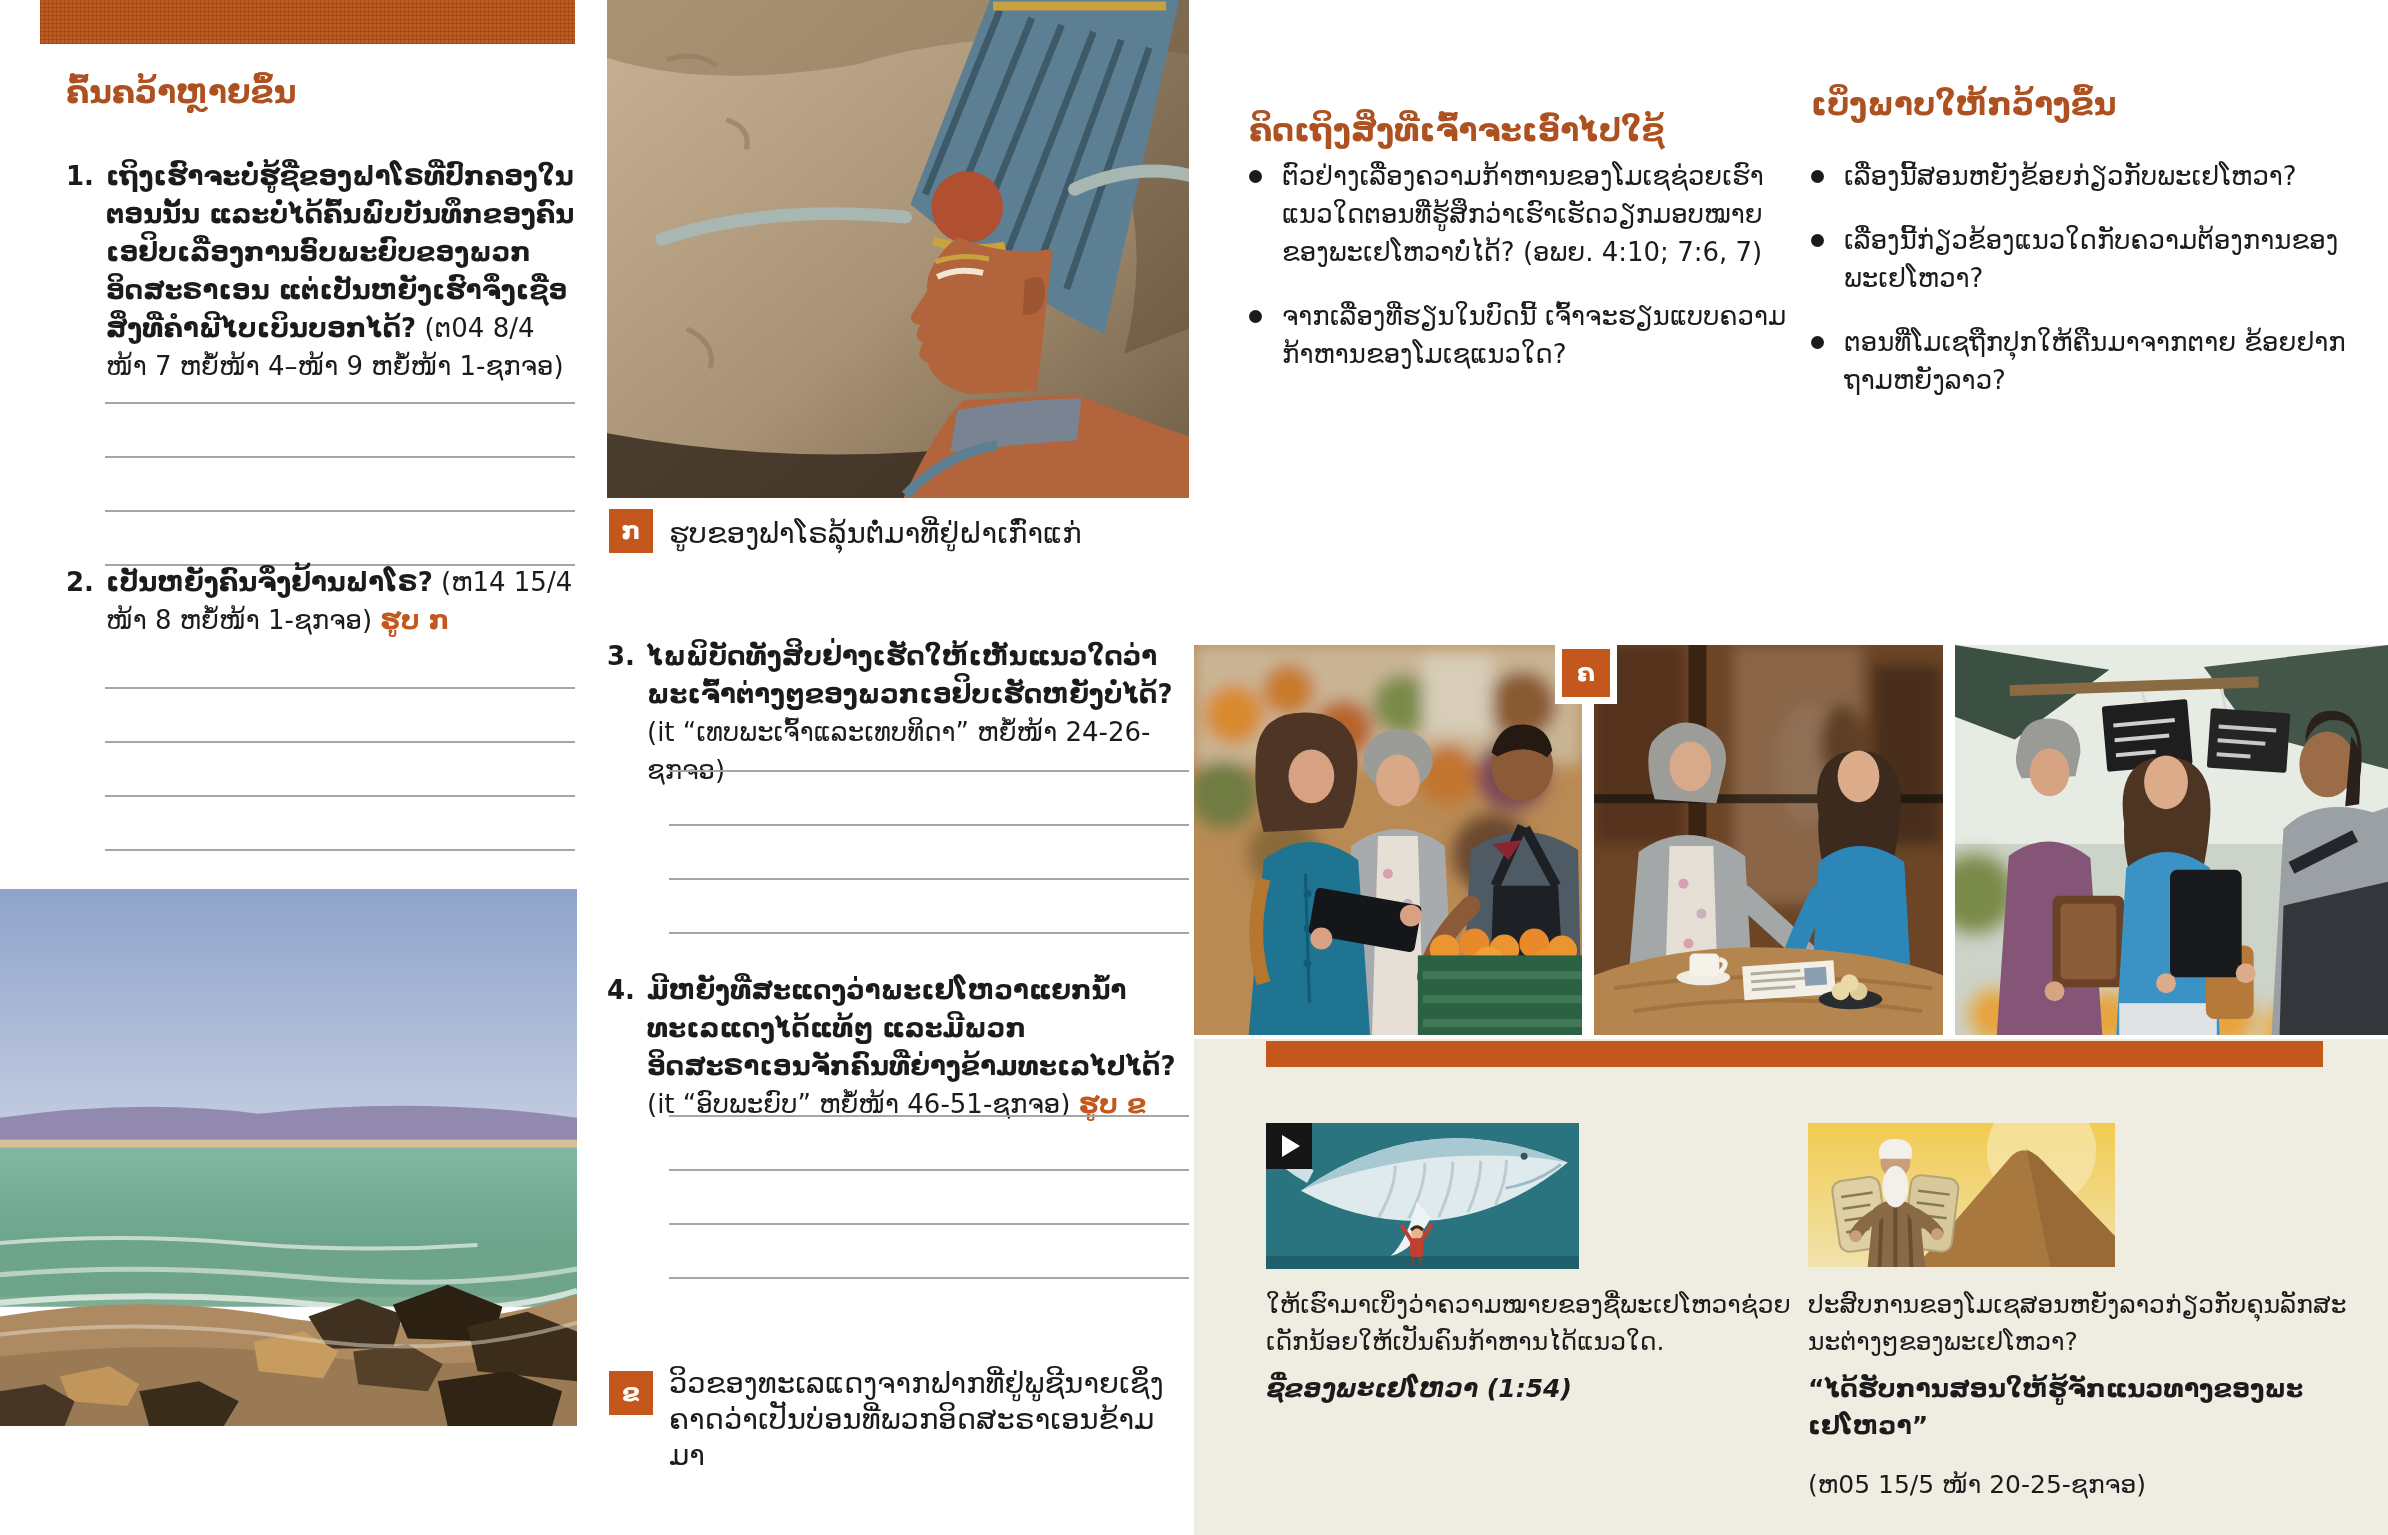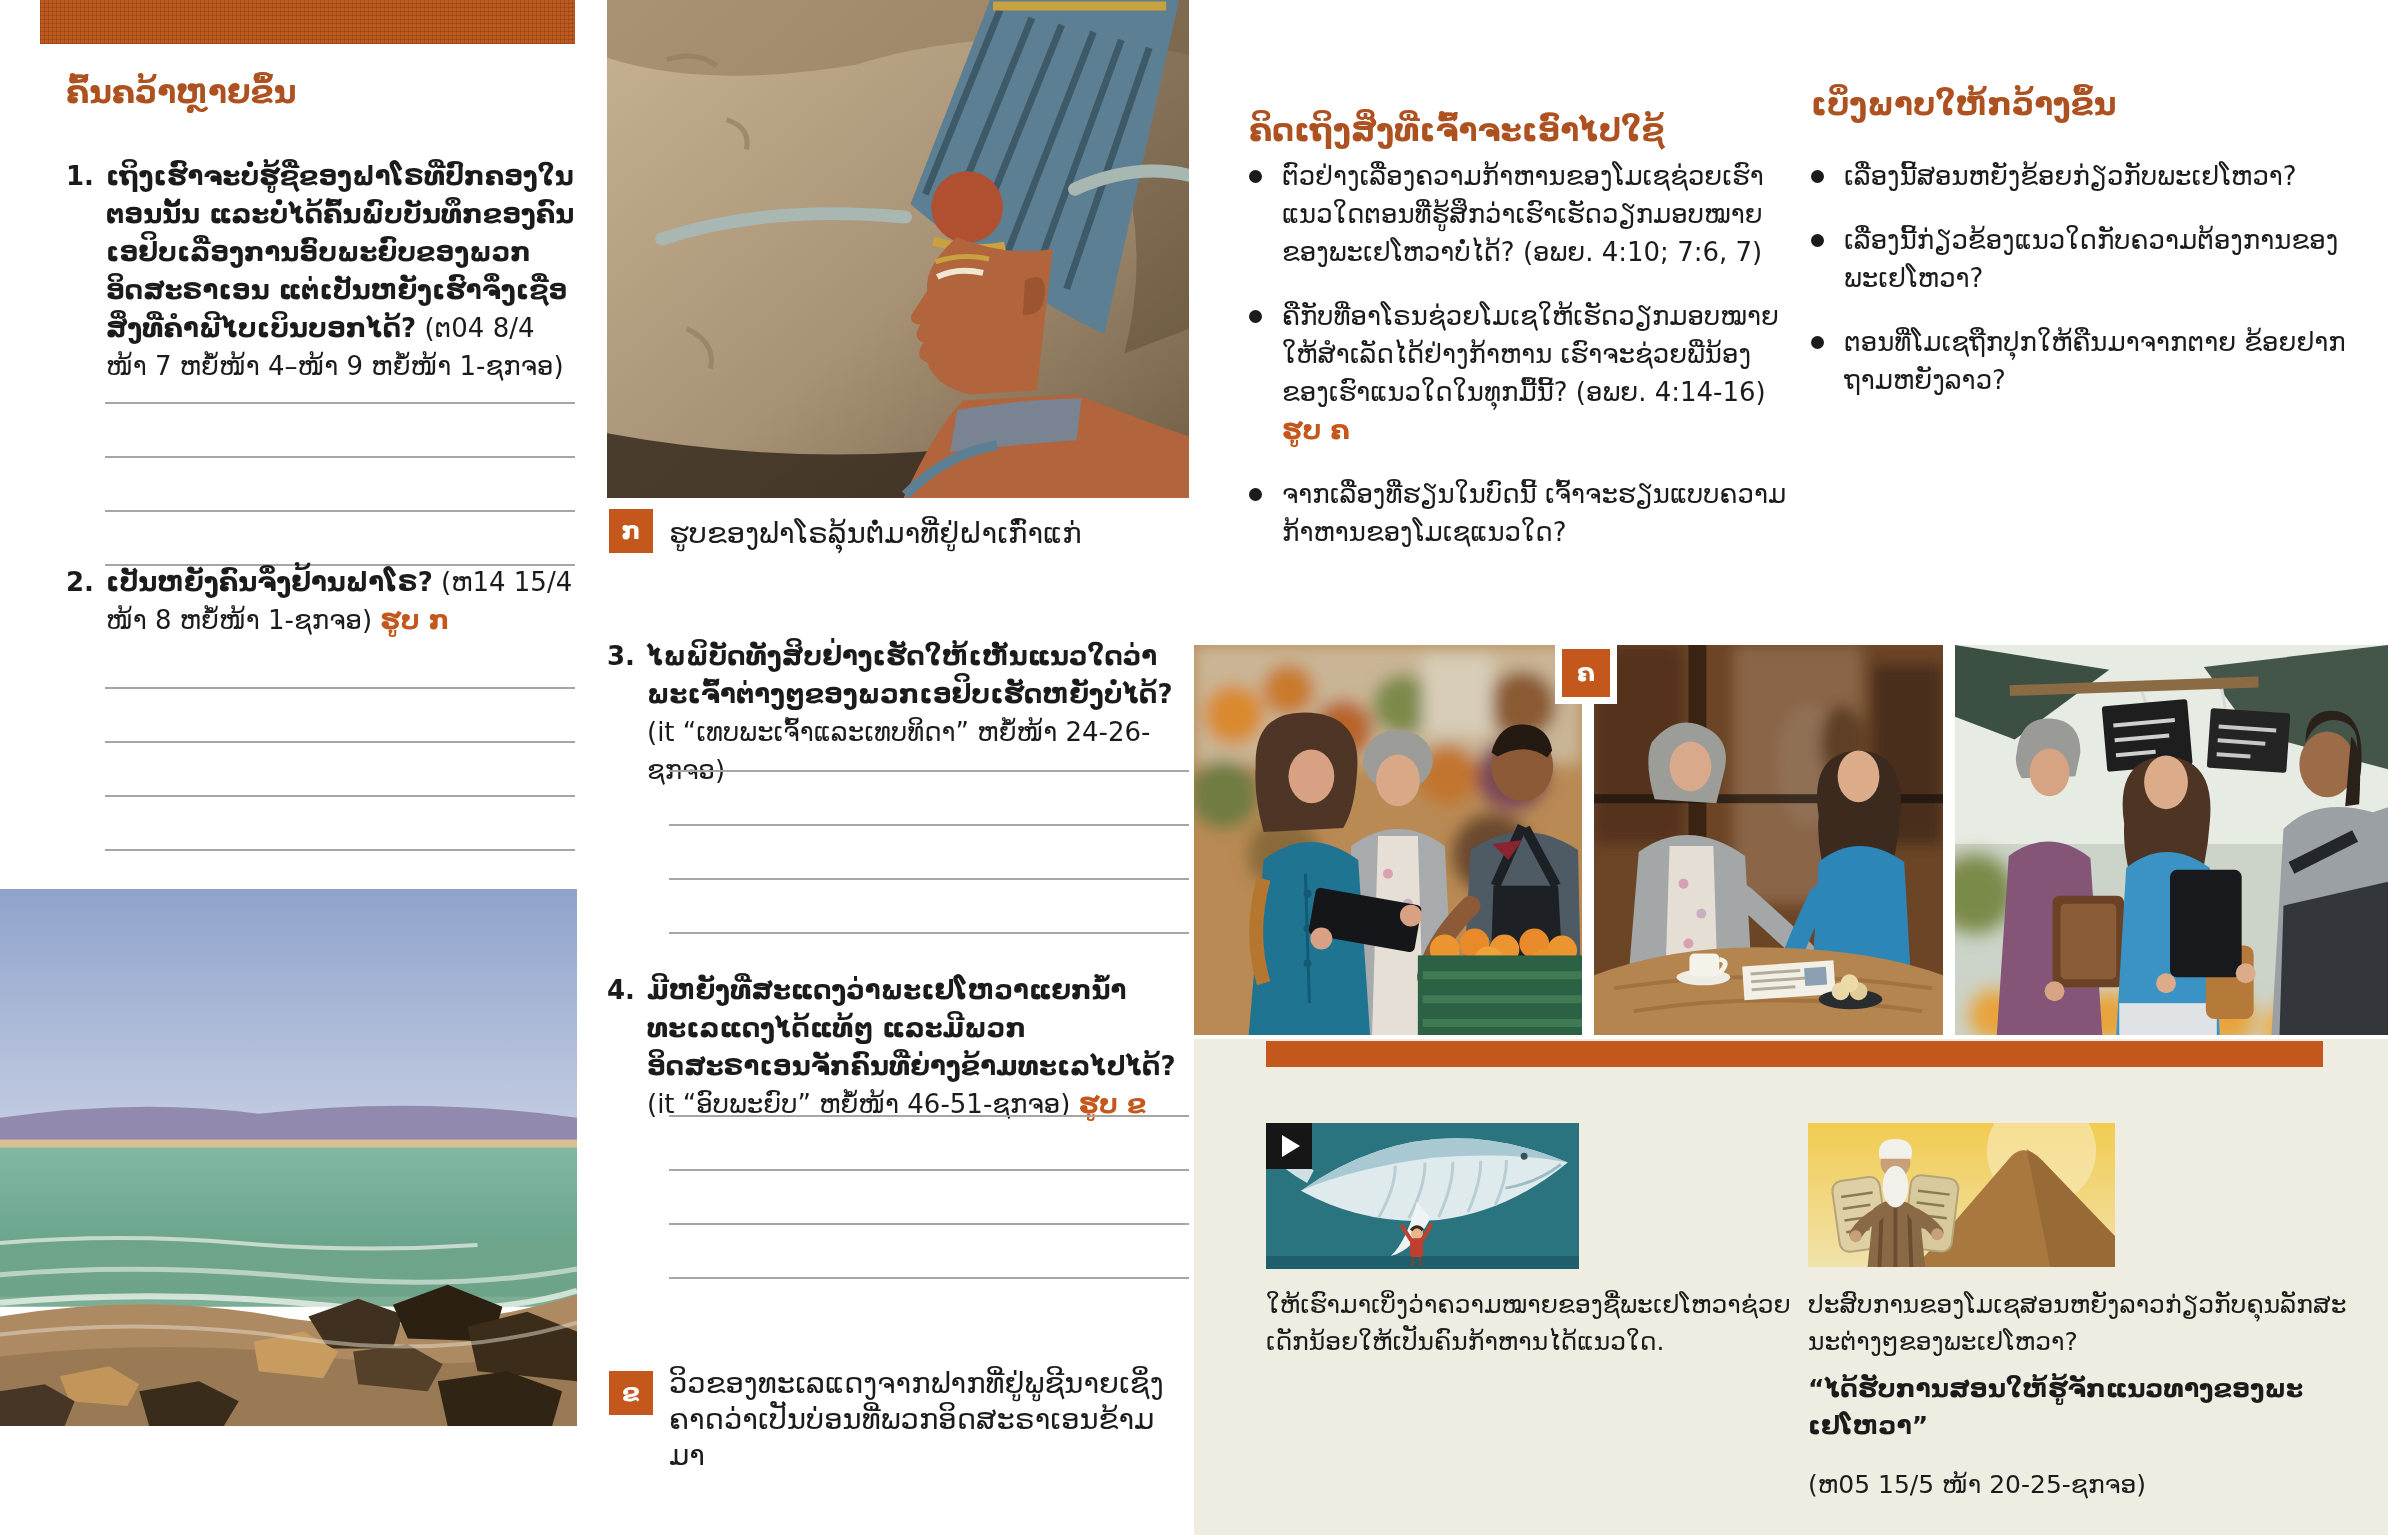--- a/index.html
+++ b/index.html
@@ -167,25 +167,20 @@
   <div class="abs cap" style="left:669px;top:1365px;width:498px;">ວິວຂອງທະເລແດງຈາກຟາກທີ່ຢູ່ພູຊີນາຍເຊິ່ງຄາດວ່າເປັນບ່ອນທີ່ພວກອິດສະຣາເອນຂ້າມມາ</div>
 
   <div class="abs h-orange" style="left:1249px;top:86px;width:542px;margin-top:26px;">ຄິດເຖິງສິ່ງທີ່ເຈົ້າຈະເອົາໄປໃຊ້</div>
   <div class="abs" style="left:1249px;top:157px;width:542px;">
     <div class="brow">
       <span class="dot"></span>
       <span class="btext">ຕົວຢ່າງເລື່ອງຄວາມກ້າຫານຂອງໂມເຊຊ່ວຍເຮົາແນວໃດຕອນທີ່ຮູ້ສຶກວ່າເຮົາເຮັດວຽກມອບໝາຍຂອງພະເຢໂຫວາບໍ່ໄດ້? (ອພຍ. 4:10; 7:6, 7)</span>
     </div>
     <div class="brow">
       <span class="dot"></span>
-      <span class="btext"><span>ຄືກັບທີ່ອາໂຣນຊ່ວຍໂມເຊໃຫ້ເຮັດວຽກມອບໝາຍໃຫ້ສຳເລັດໄດ້ຢ່າງກ້າຫານ ເຮົາຈະຊ່ວຍພີ່ນ້ອງຂອງເຮົາແນວໃດໃນທຸກມື້ນີ້? (ອພຍ. 4:14-16)</span>
-        <span class="figref">ຮູບ ຄ</span></span>
-    </div>
-    <div class="brow">
-      <span class="dot"></span>
       <span class="btext">ຈາກເລື່ອງທີ່ຮຽນໃນບົດນີ້ ເຈົ້າຈະຮຽນແບບຄວາມກ້າຫານຂອງໂມເຊແນວໃດ?</span>
     </div>
   </div>
 
   <div class="abs h-orange" style="left:1811px;top:86px;width:557px;">ເບິ່ງພາບໃຫ້ກວ້າງຂຶ້ນ</div>
   <div class="abs" style="left:1811px;top:157px;width:552px;">
     <div class="brow">
       <span class="dot"></span>
       <span class="btext">ເລື່ອງນີ້ສອນຫຍັງຂ້ອຍກ່ຽວກັບພະເຢໂຫວາ?</span>
     </div>
@@ -444,20 +439,21 @@
           <path d="M72,36 q-4,-20 16,-20 q20,0 16,20 Z" fill="#f2f0ea"></path>
           <ellipse cx="88" cy="64" rx="13" ry="21" fill="#f2f0ea"></ellipse>
           <circle cx="48" cy="114" r="6" fill="#c99f78"></circle>
             <circle cx="130" cy="112" r="6" fill="#c99f78"></circle>
         </g>
       </svg>
     </div>
 
     <div class="abs lcap" style="left:72px;top:247px;width:542px;">
       <div>ໃຫ້ເຮົາມາເບິ່ງວ່າຄວາມໝາຍຂອງຊື່ພະເຢໂຫວາຊ່ວຍເດັກນ້ອຍໃຫ້ເປັນຄົນກ້າຫານໄດ້ແນວໃດ.</div>
+      <div class="ltitle">ຊື່ຂອງພະເຢໂຫວາ (1:54)</div>
     </div>
     <div class="abs lcap" style="left:614px;top:247px;width:557px;">
       <div>ປະສົບການຂອງໂມເຊສອນຫຍັງລາວກ່ຽວກັບຄຸນລັກສະນະຕ່າງໆຂອງພະເຢໂຫວາ?</div>
       <div class="ltitle2">“ໄດ້ຮັບການສອນໃຫ້ຮູ້ຈັກແນວທາງຂອງພະເຢໂຫວາ”</div>
       <div class="lref">(ຫ05 15/5 ໜ້າ 20-25-ຊກຈອ)</div>
     </div>
   </div>
 
 </div>
 

